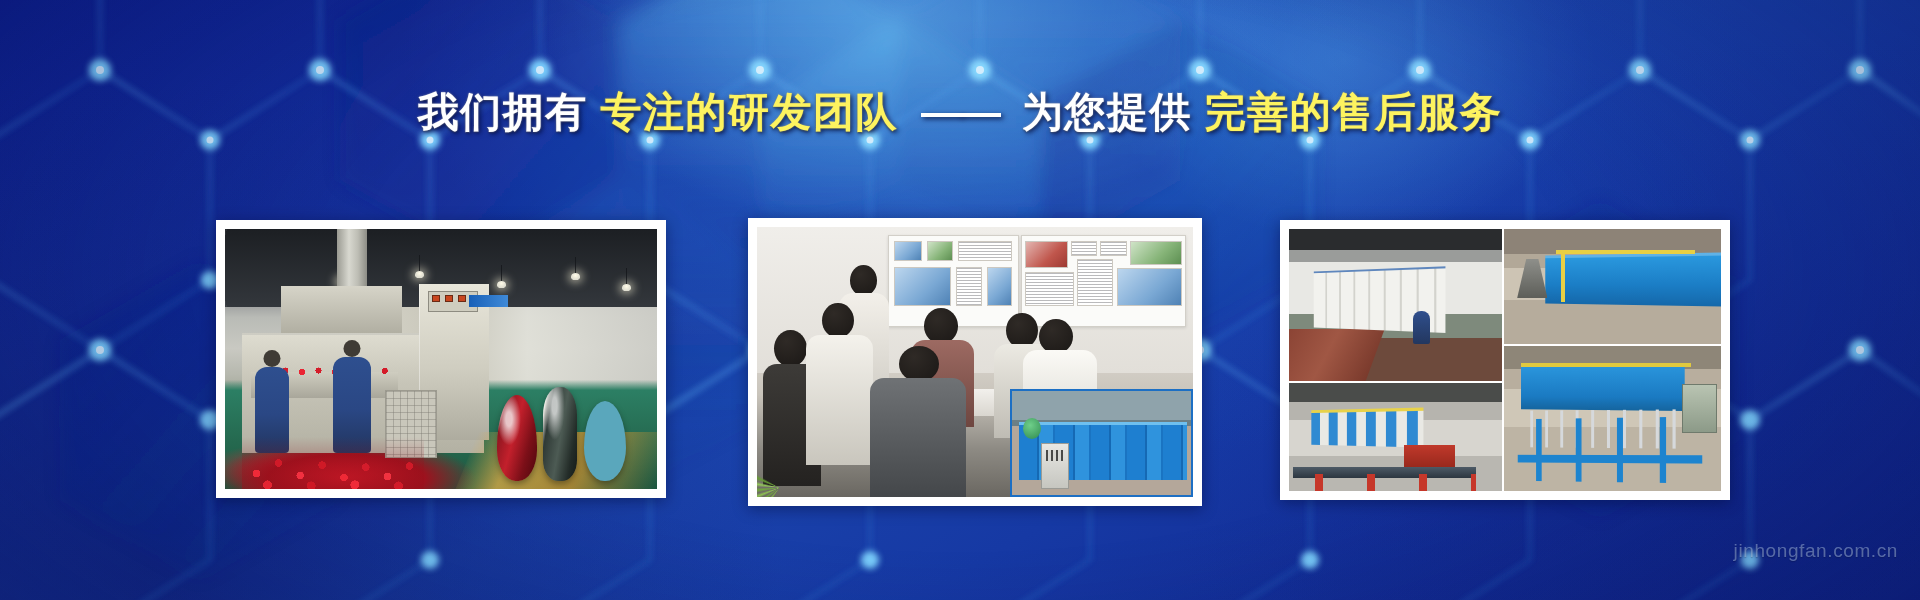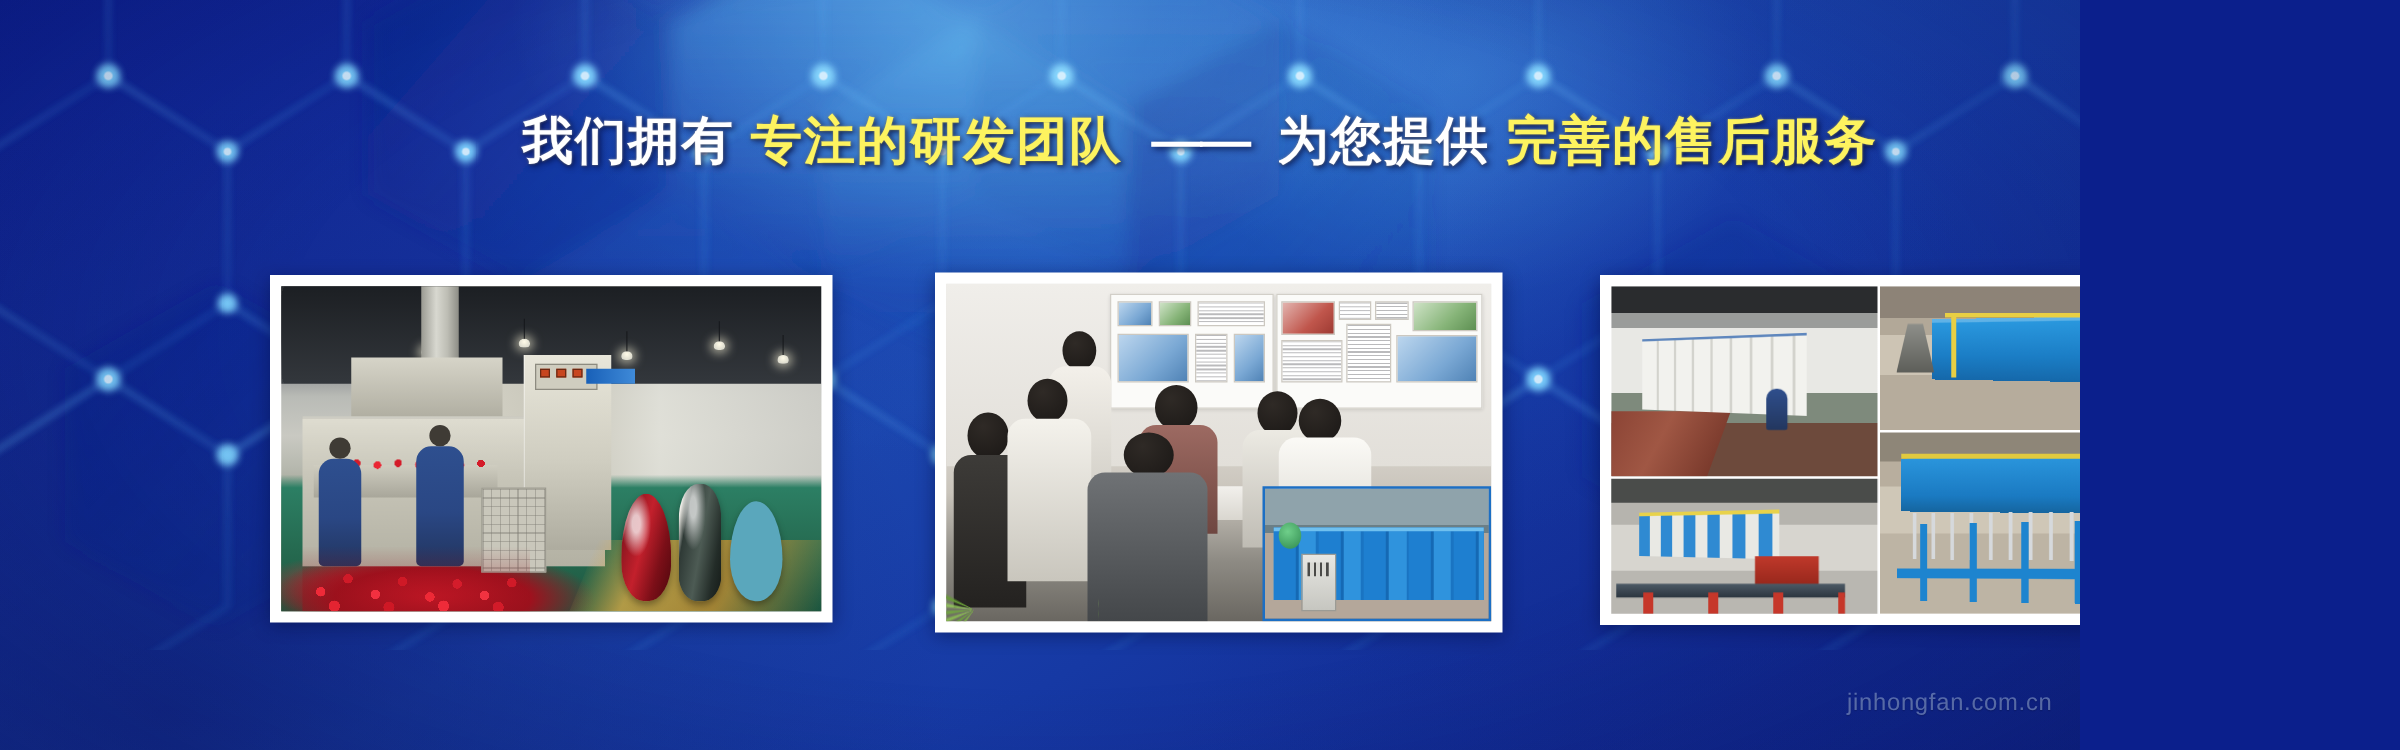--- a/index.html
+++ b/index.html
@@ -6,21 +6,21 @@
   html, body {
     width:1920px; height:600px;
     overflow:hidden;
     font-family:"Liberation Sans", sans-serif;
     background:#0b1f8c;
   }
 
   
   #banner {
     position:relative;
-    width:1664px; height:600px;
+    width:1920px; height:600px;
     overflow:hidden;
     background:#12259b;
   }
 
   
   .bg-layer { position:absolute; inset:0; }
 
   #bg-base {
     background:
       radial-gradient(ellipse 620px 420px at 46% 6%,  rgba(70,160,235,0.58) 0%, rgba(40,110,210,0.22) 48%, rgba(20,50,160,0.0) 78%),
@@ -432,21 +432,21 @@
     border:1px solid #6f7a6c;
   }
   .p3-br-pipe {
     position:absolute; left:8%; top:12%; width:78%; height:4px;
     background:#e0c93f;
   }
 
   
   #watermark {
     position:absolute;
-    right:22px; bottom:26px;
+    right:22px; bottom:38px;
     font-size:19px;
     letter-spacing:0.6px;
     color:rgba(190,214,242,0.42);
     text-shadow:0 1px 1px rgba(0,0,0,0.18);
     z-index:8;
     user-select:none;
   }
 </style>
 </head>
 <body>

